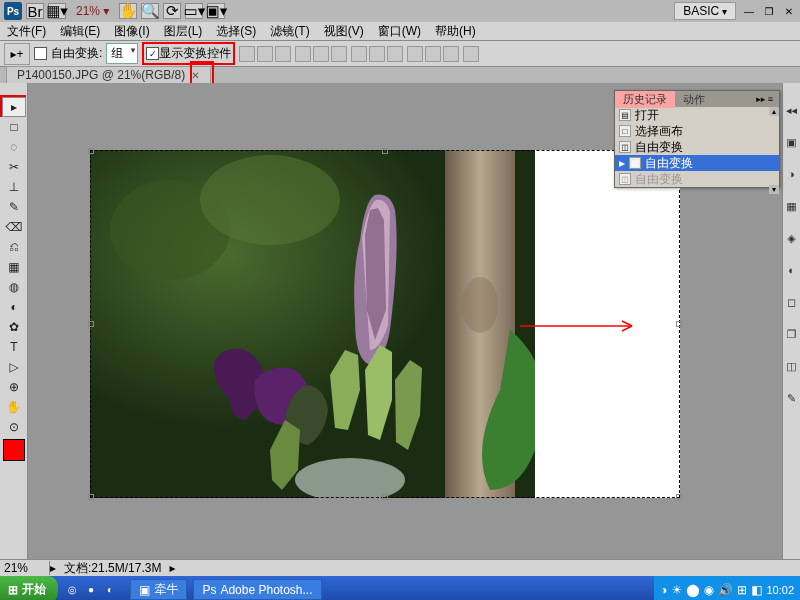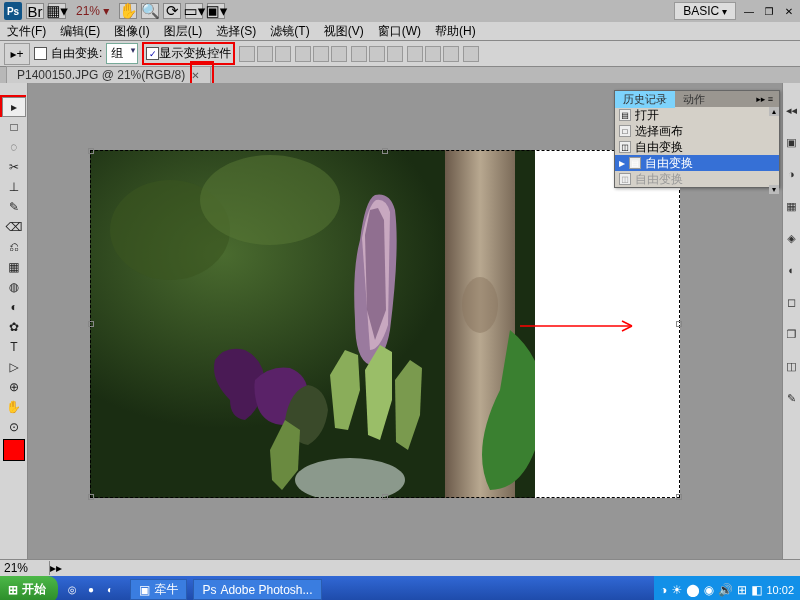--- a/index.html
+++ b/index.html
@@ -38,21 +38,21 @@
 .h-ml{left:-3px;top:50%;margin-top:-3px}.h-mr{right:-3px;top:50%;margin-top:-3px}
 .h-bl{left:-3px;bottom:-3px}.h-bm{left:50%;bottom:-3px;margin-left:-3px}.h-br{right:-3px;bottom:-3px}
 .photo{position:absolute;left:0;top:0;width:445px;height:348px;overflow:hidden}
 .arrow{position:absolute;left:492px;top:237px;width:120px;height:12px}
 .arrow-line{stroke:#f00;stroke-width:1.5;fill:none}
 .right-strip{position:absolute;right:0;top:0;width:18px;height:100%;background:#d4d4d4;border-left:1px solid #888;display:flex;flex-direction:column;align-items:center;padding-top:20px;gap:18px}
 .right-strip span{width:14px;height:14px;font-size:11px;display:flex;align-items:center;justify-content:center;color:#333}
 .history-panel{position:absolute;right:20px;top:7px;width:166px;background:#d4d0c8;border:1px solid #666;box-shadow:1px 1px 3px rgba(0,0,0,.3)}
 .panel-tabs{height:16px;background:#9a9690;display:flex;align-items:center}
 .panel-tab{padding:1px 8px;font-size:11px;color:#333}
-.panel-tab.active{background:#7dd3fc}
+.panel-tab.active{background:#fca5a5}
 .panel-tabs .more{margin-left:auto;padding:0 6px;font-size:9px}
 .history-list{max-height:88px;overflow:hidden}
 .hist-row{display:flex;align-items:center;height:16px;padding-left:4px;gap:4px}
 .hist-row.sel{background:#3670d6;color:#fff}
 .hist-row.dim{color:#999}
 .hist-thumb{width:12px;height:12px;border:1px solid #999;background:#eee;display:flex;align-items:center;justify-content:center;font-size:8px}
 .hist-arrowup{position:absolute;right:0;top:16px;font-size:8px;width:10px;text-align:center;background:#bbb}
 .hist-arrowdn{position:absolute;right:0;top:94px;font-size:8px;width:10px;text-align:center;background:#bbb}
 .statusbar{height:17px;background:#d4d4d4;display:flex;align-items:center;border-top:1px solid #888;font-size:11px}
 .statusbar .zoom{width:50px;padding:0 4px;border-right:1px solid #888}
@@ -256,20 +256,21 @@
         </div>
     </div>
     <span class="hist-arrowup">▴</span>
     <span class="hist-arrowdn">▾</span>
   </div>
 </div>
 
 <div class="statusbar">
   <span class="zoom">21%</span>
   <span>▸</span>
+  <span class="docsize">文档:21.5M/17.3M</span>
   <span>▸</span>
 </div>
 
 <div class="taskbar">
   <div class="start">
     <span>⊞</span>
     <span>开始</span>
   </div>
   <div class="tray-icons">
     <span>◎</span>

